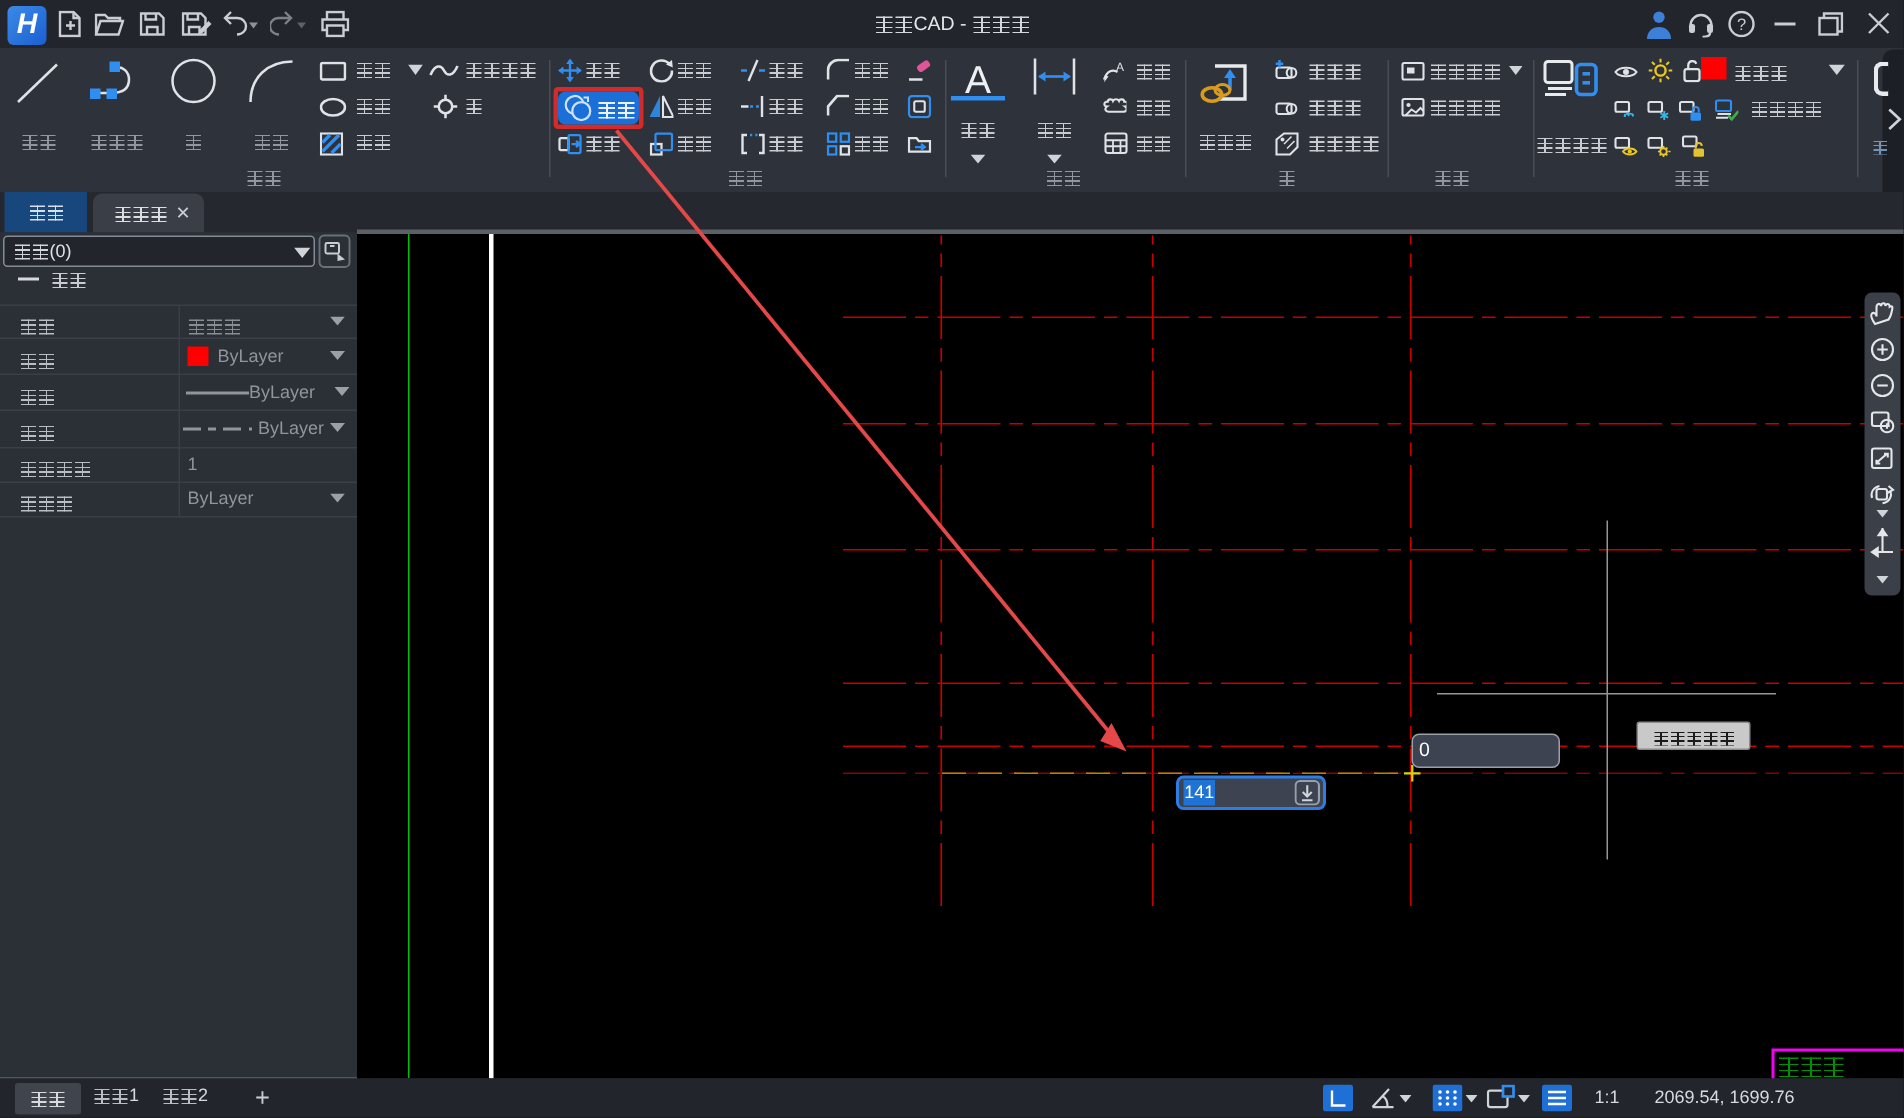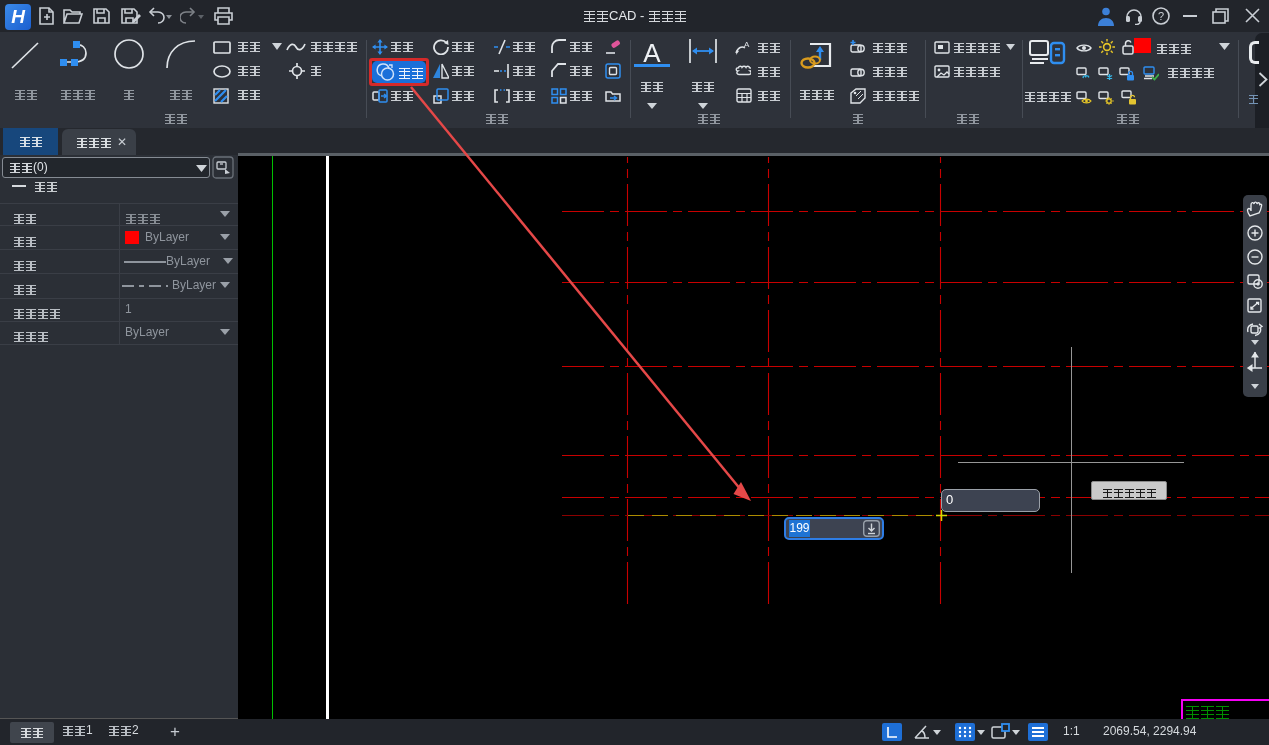--- a/index.html
+++ b/index.html
@@ -367,21 +367,21 @@
 <line x1="324" y1="341.5" x2="1031" y2="341.5" stroke="#c80000" stroke-width="1.1" stroke-dasharray="42 6 9 6"></line>
 <line x1="324" y1="359.5" x2="1031" y2="359.5" stroke="#8c0000" stroke-width="1.1" stroke-dasharray="42 6 9 6"></line>
 <line x1="390" y1="359.5" x2="700" y2="359.5" stroke="#ad8b00" stroke-width="1.1" stroke-dasharray="16 8"></line>
 <path stroke="#969696" stroke-width="1" d="M833.5 191v226M720 306.5h226"></path>
 <path stroke="#d6d600" stroke-width="1.5" d="M703.5 354v11M698 359.5h11"></path>
 </svg>
 <div class="abs" style="left:943px;top:543px;width:200px;height:30px;border:2px solid #f500f5;"></div>
 <div class="abs" style="left:947px;top:547px;color:#00b400;font-size:15px;"><i class="z" style="width:13px;height:13px;color:#00b400;opacity:0.8"></i><i class="z" style="width:13px;height:13px;color:#00b400;opacity:0.8"></i><i class="z" style="width:13px;height:13px;color:#00b400;opacity:0.8"></i></div>
 </div>
 <div class="abs" style="left:784px;top:517px;width:100px;height:23px;background:#3d4351;border:2px solid #2e7de5;border-radius:5px;"></div>
-<div class="abs" style="left:789px;top:520px;width:21px;height:17px;background:#1e73d4;color:#fff;font-size:12px;line-height:17px;text-align:center;">199</div>
+<div class="abs" style="left:789px;top:520px;width:21px;height:17px;background:#1e73d4;color:#fff;font-size:12px;line-height:17px;text-align:center;">141</div>
 <svg class="abs" style="left:863px;top:520px" width="17" height="17" viewBox="0 0 17 17">
 <rect x="0.7" y="0.7" width="15.6" height="15.6" rx="3" fill="none" stroke="#98a0aa" stroke-width="1.4"></rect>
 <path fill="none" stroke="#cfd4d9" stroke-width="1.4" d="M8.5 3.5v7M5.5 8l3 3 3-3"></path>
       <path stroke="#cfd4d9" stroke-width="1.4" d="M5 13.5h7"></path>
     </svg>
 <div class="abs" style="left:941px;top:489px;width:99px;height:23px;background:#3d4351;border:1.5px solid #9aa0a8;border-radius:5px;color:#fff;font-size:13px;line-height:20px;padding-left:4px;">0</div>
 <div class="abs" style="left:1091px;top:481px;width:76px;height:19px;background:#c9c9c9;border:1px solid #8a8a8a;border-radius:2px;color:#111;text-align:center;line-height:17px;"><i class="z" style="width:9px;height:9px;color:#111111;opacity:0.95"></i><i class="z" style="width:9px;height:9px;color:#111111;opacity:0.95"></i><i class="z" style="width:9px;height:9px;color:#111111;opacity:0.95"></i><i class="z" style="width:9px;height:9px;color:#111111;opacity:0.95"></i><i class="z" style="width:9px;height:9px;color:#111111;opacity:0.95"></i></div>
 <svg class="abs" style="left:0;top:0;pointer-events:none" width="1269" height="745" viewBox="0 0 1269 745">
 <line x1="411" y1="87" x2="741" y2="490" stroke="#e54848" stroke-width="2.5"></line>
 <path fill="#e54848" d="M751 501L733.5 494l7.5-12z"></path>
@@ -497,14 +497,14 @@
 <svg class="abs" style="left:1012px;top:11px" width="8" height="5" viewBox="0 0 8 5">
         <path fill="#cfd4d9" d="M0 0h8L4 5z"></path>
       </svg>
 <svg class="abs" style="left:1028px;top:4px" width="20" height="18" viewBox="0 0 20 18">
 <rect width="20" height="18" rx="2" fill="#1e6fd6"></rect>
         <g stroke="#fff" stroke-width="1.8">
           <path d="M4 5h12M4 9h12M4 13h12"></path>
         </g>
       </svg>
 <div class="abs" style="left:1063px;top:5px;">1:1</div>
-<div class="abs" style="left:1103px;top:5px;">2069.54, 2294.94</div>
+<div class="abs" style="left:1103px;top:5px;">2069.54, 1699.76</div>
 </div>
 </div>
 </body></html>

